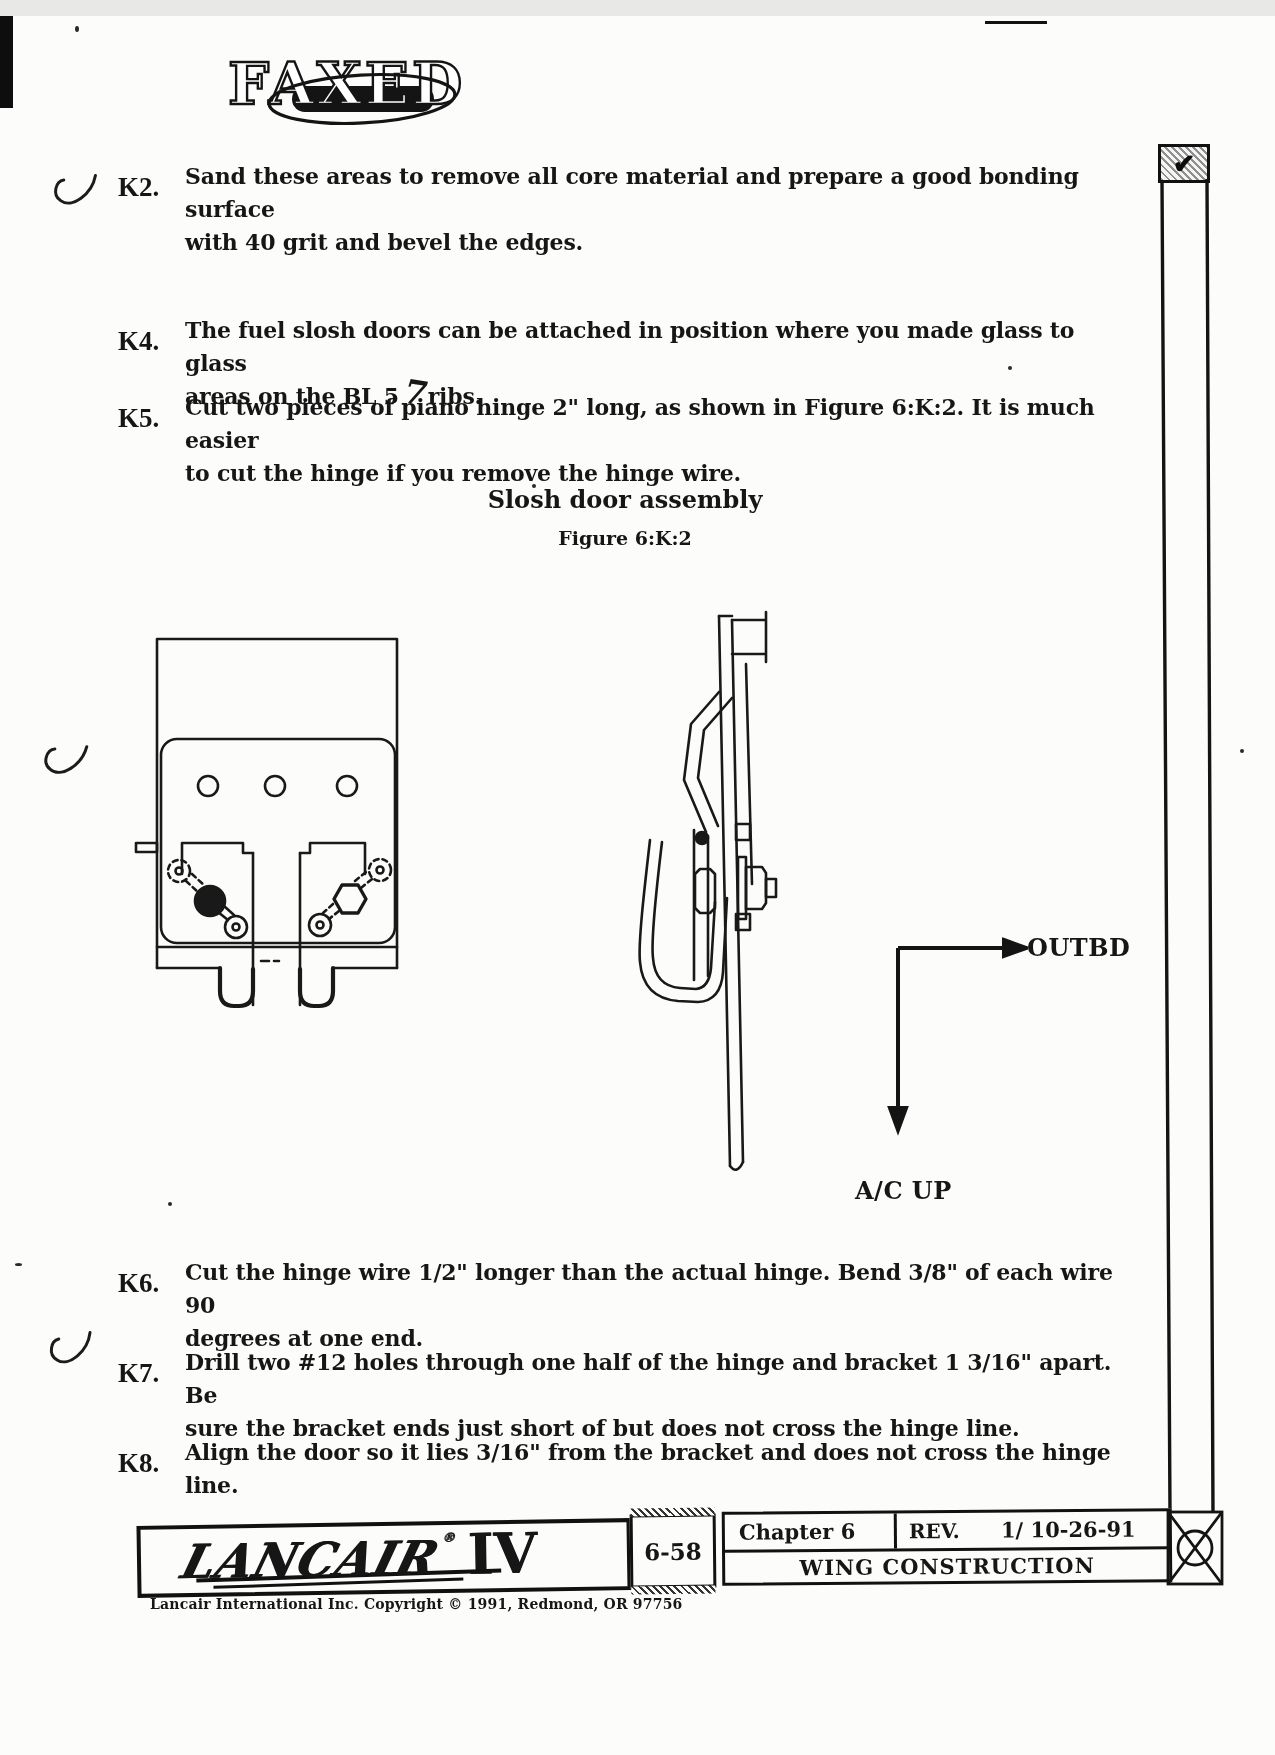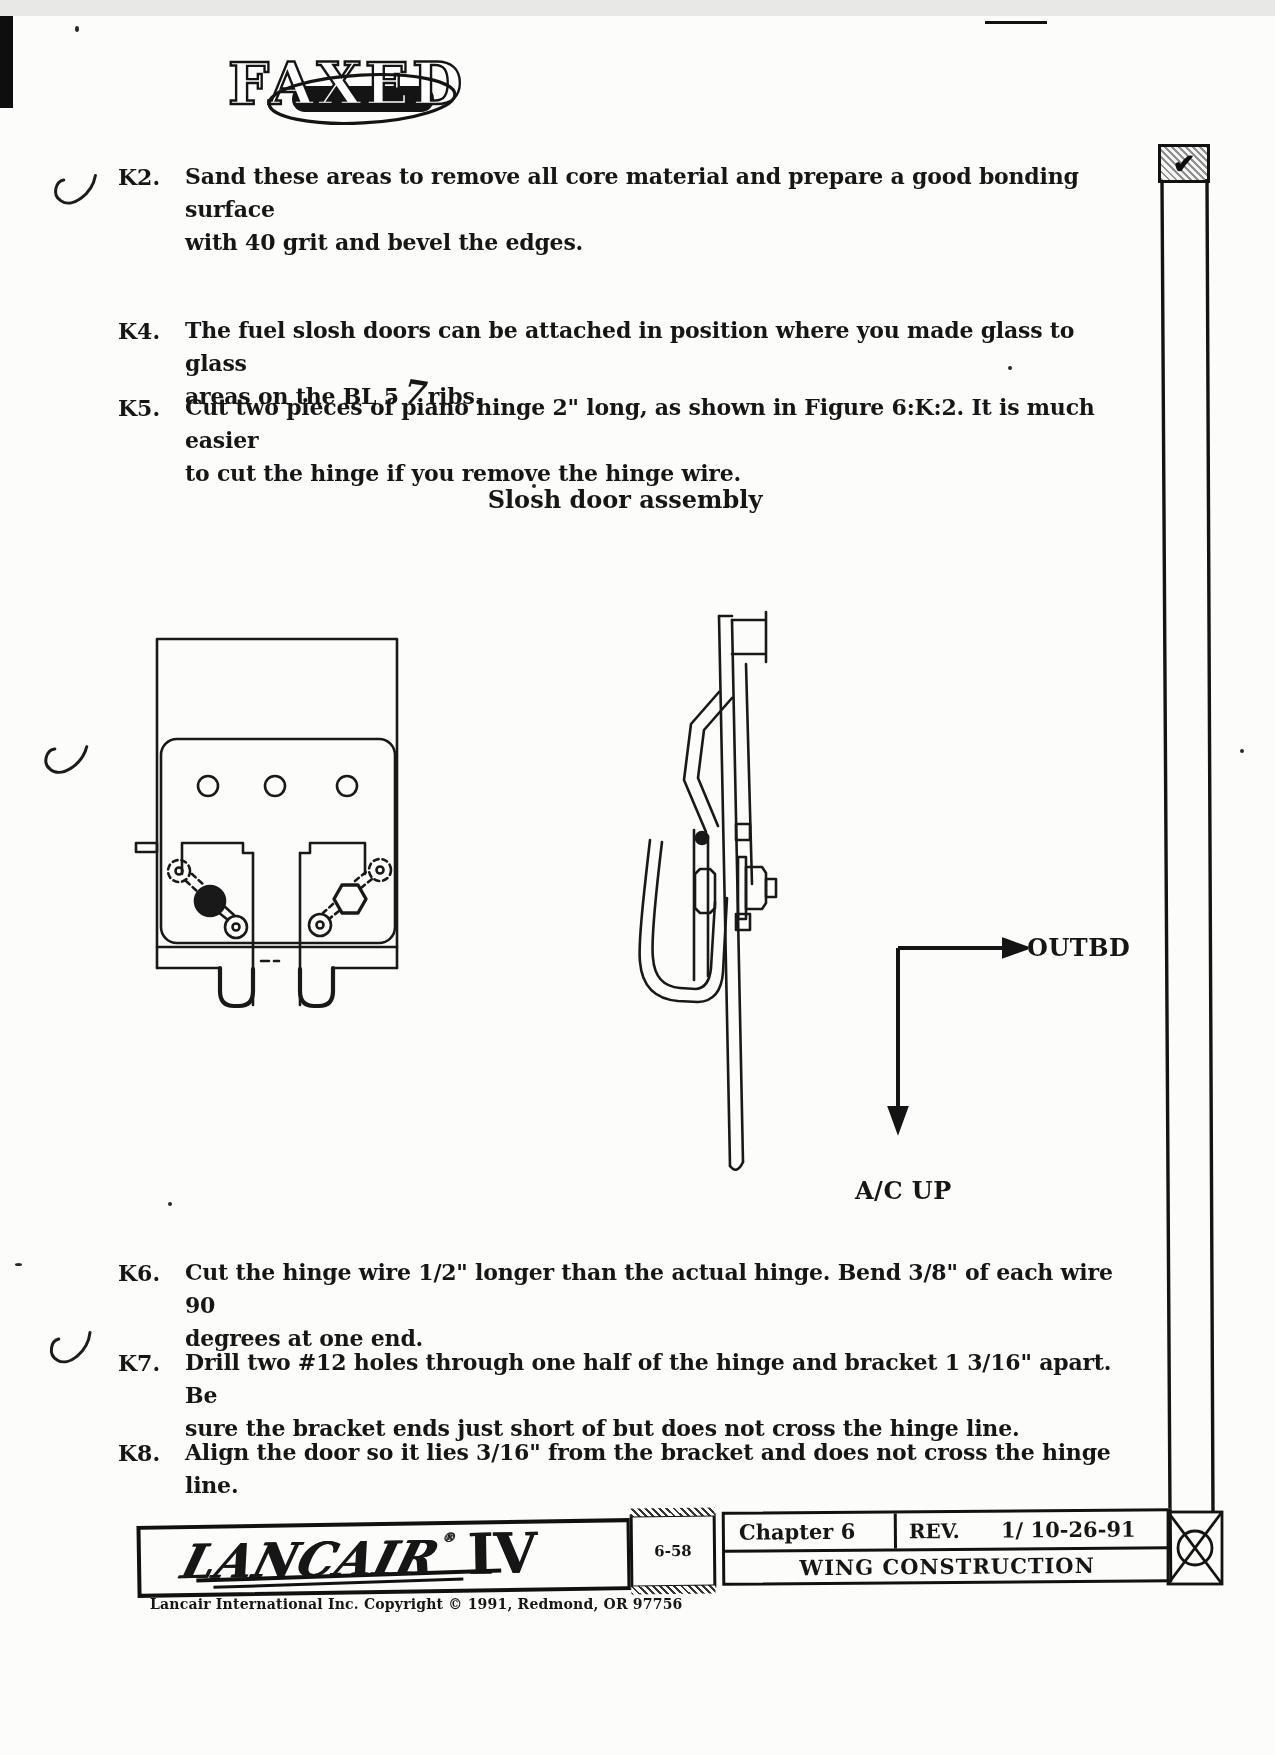--- a/index.html
+++ b/index.html
@@ -4,21 +4,21 @@
 <style>
   html,body{margin:0;padding:0;background:#e8e8e6;}
   #page{
     position:relative;width:1275px;height:1755px;margin:16px auto;
     background:#fcfcfa;color:#161616;
     font-family:"DejaVu Serif",serif;overflow:hidden;
   }
   .abs{position:absolute;}
   
   .ins{position:absolute;left:118px;width:1005px;}
-  .ins-id{position:absolute;left:0;top:4px;font-weight:700;font-size:22px;}
+  .ins-id{position:absolute;left:0;top:12px;font-weight:700;font-size:27px;font-family:Liberation Serif, serif;}
   .ins-text{
     margin-left:67px;font-weight:700;font-size:22px;line-height:33px;
     white-space:pre-line;letter-spacing:-0.2px;
   }
   .hand7{
     display:inline-block;font-size:33px;font-weight:700;
     transform:rotate(9deg) skewX(-8deg);margin:0 1px -8px 5px;line-height:0;
   }
   
   .fig-title{position:absolute;left:400px;width:450px;text-align:center;font-weight:700;font-size:24px;}
@@ -48,21 +48,21 @@
     font-style:normal;font-weight:700;font-size:56px;margin-left:16px;margin-top:-6px;
     text-shadow:0.5px 0 0 currentColor;
   }
   .logo-underline1{position:absolute;left:55px;top:47px;width:305px;height:4px;background:#111;transform:rotate(-1deg);}
   .logo-underline2{position:absolute;left:72px;top:55px;width:250px;height:3px;background:#111;transform:rotate(-1deg);}
   .copyright{position:absolute;left:150px;top:1580px;font-weight:700;font-size:14px;letter-spacing:0.2px;}
   .pagenum-box{
     position:absolute;left:630px;top:1498px;width:86px;height:74px;
     border:3px solid #111;box-sizing:border-box;transform:rotate(-0.6deg);
     display:flex;align-items:center;justify-content:center;
-    font-weight:700;font-size:15px;background:#fcfcfa;
+    font-weight:700;font-size:23px;background:#fcfcfa;
   }
   .pagenum-hatch-top,.pagenum-hatch-bottom{
     position:absolute;left:-2px;width:84px;height:8px;
     background:repeating-linear-gradient(45deg,#333 0 2px,#fcfcfa 2px 5px);
   }
   .pagenum-hatch-top{top:-9px;} .pagenum-hatch-bottom{bottom:-9px;}
   .title-block{
     position:absolute;left:722px;top:1494px;width:450px;height:74px;
     border:3px solid #111;box-sizing:border-box;transform:rotate(-0.45deg);
     background:#fcfcfa;display:flex;flex-direction:column;
@@ -117,20 +117,21 @@
     <div class="ins-text"><span>The fuel slosh doors can be attached in position where you made glass to glass
 areas on the BL 5</span><span class="hand7">7</span><span>ribs.</span></div>
   </div>
   <div class="ins" style="top:375px">
     <span class="ins-id">K5.</span>
     <div class="ins-text">Cut two pieces of piano hinge 2" long, as shown in Figure 6:K:2.  It is much easier
 to cut the hinge if you remove the hinge wire.</div>
   </div>
 
   <div class="fig-title" style="top:469px">Slosh door assembly</div>
+  <div class="fig-caption" style="top:511px">Figure 6:K:2</div>
 
   <svg class="abs" style="left:133px;top:615px;" width="270" height="385" viewBox="0 0 270 385">
     <g fill="none" stroke="#191919" stroke-width="2.6" stroke-linejoin="round" stroke-linecap="round">
       <path d="M24,337 V8 H264 V337"></path>
       <path d="M24,337 H87"></path>
         <path d="M200,337 H264"></path>
       <rect x="28" y="108" width="234" height="204" rx="16"></rect>
       <circle cx="75" cy="155" r="10"></circle>
       <circle cx="142" cy="155" r="10"></circle>
       <circle cx="214" cy="155" r="10"></circle>

